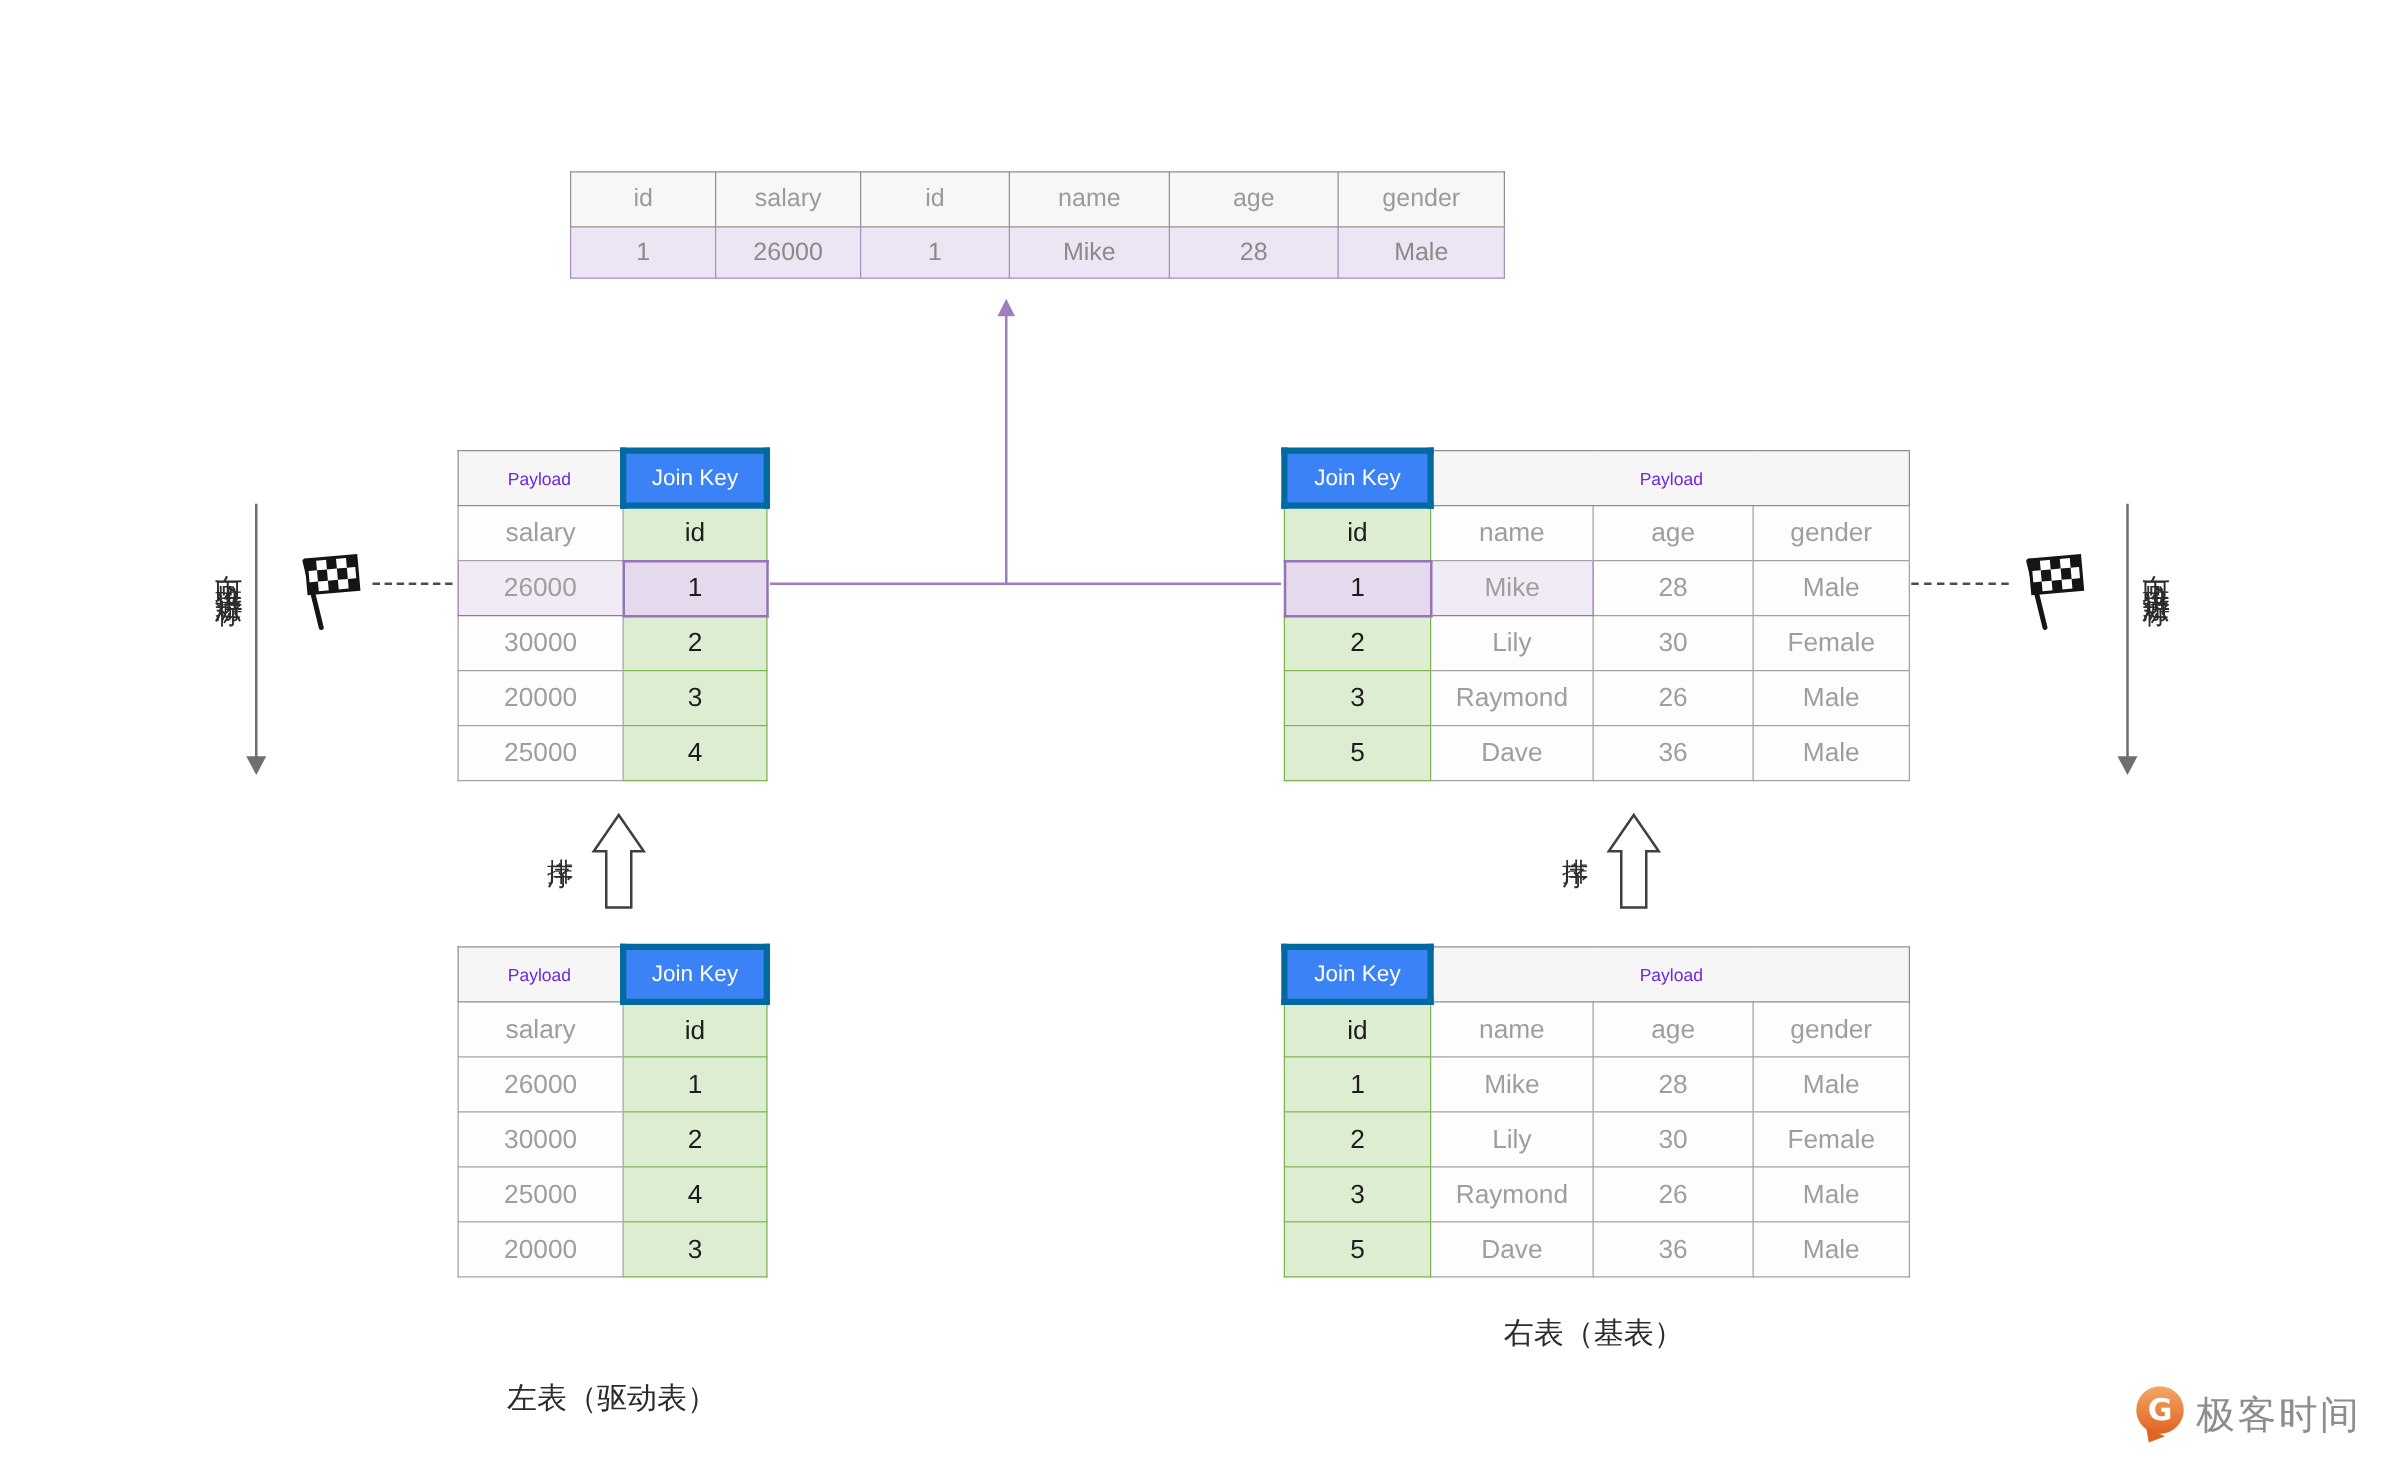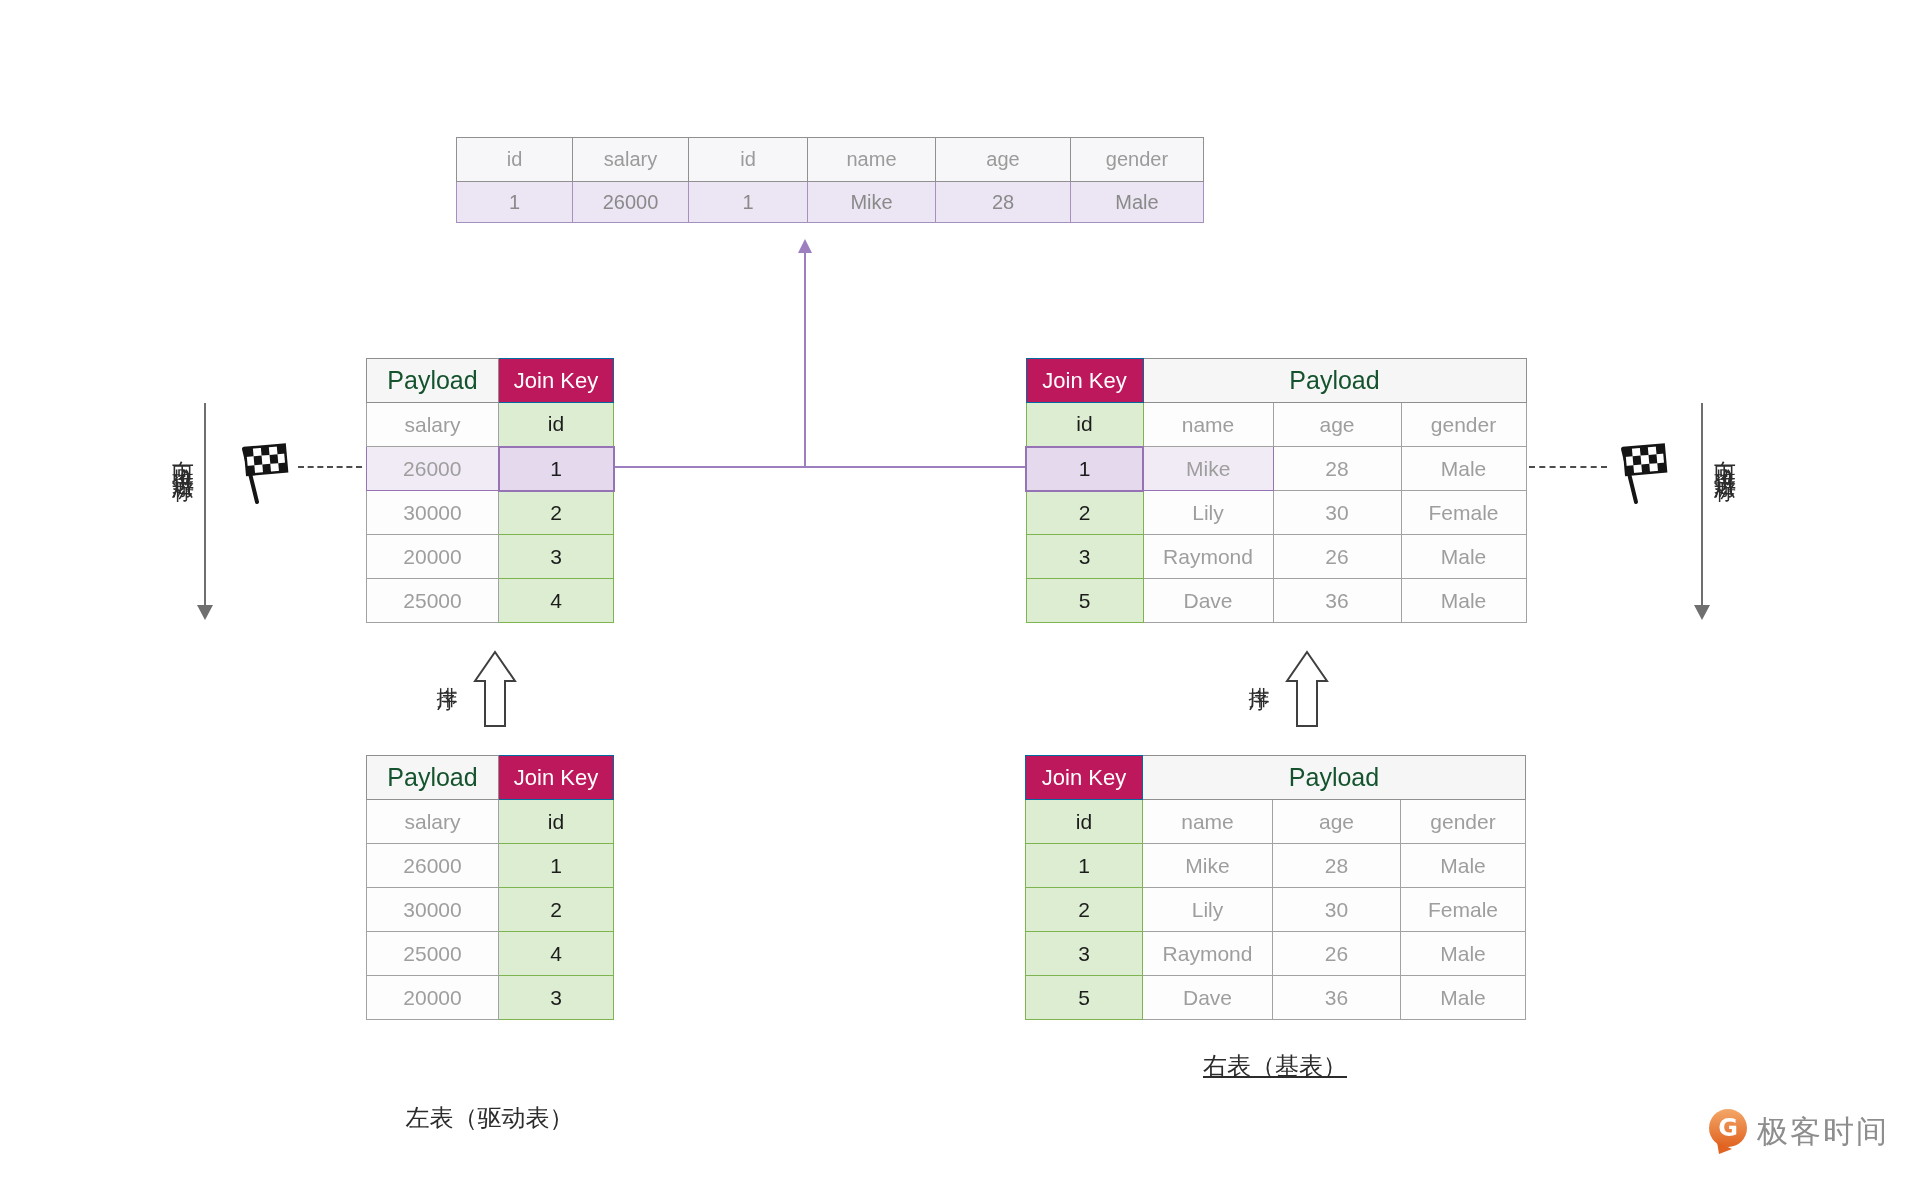--- a/index.html
+++ b/index.html
@@ -4,22 +4,22 @@
 <style>
   * { margin:0; padding:0; box-sizing:border-box; }
   html,body { background:#ffffff; }
   body { font-family:"Liberation Sans","DejaVu Sans",sans-serif; }
   .canvas { position:relative; width:1920px; height:1179px; background:#fff; overflow:hidden; }
   .abs { position:absolute; }
 
   table.tbl { border-collapse:collapse; table-layout:fixed; position:absolute; background:#fff; }
   .tbl td { text-align:center; vertical-align:middle; font-size:21px; height:44px; padding:0; white-space:nowrap; }
 
-  td.hgray  { background:#f6f6f6; color:#14532d; border:1px solid #8f8f8f; font-size:25px; }
-  td.hgreen { background:#be185d; color:#ffffff; border:1px solid #0369a1; font-size:22px; }
+  td.hgray  { background:#f6f6f6; color:#6d28d9; border:1px solid #8f8f8f; font-size:14px; }
+  td.hgreen { background:#3b82f6; color:#ffffff; border:5px solid #0369a1; font-size:18px; }
   td.cgray  { background:#fdfdfd; color:#9e9e9e; border:1px solid #a2a2a2; }
   td.cgreen { background:#ddedd2; color:#1c1c1c; border:1px solid #7db450; font-weight:500; }
   td.hlkey  { background:#e5d9ee; color:#1c1c1c; border:2px solid #9673b5; font-weight:500; }
   td.hlpay  { background:#f1ebf6; color:#9e9e9e; border:1px solid #9673b5; }
 
   td.rhead { background:#f7f6f8; color:#9b9b9b; border:1px solid #909090; height:44px; font-size:20px; }
   td.rdata { background:#ece5f3; color:#8a8a8a; border:1px solid #a78fc0; height:41px; font-size:20px; }
 
   .vtext { writing-mode:vertical-rl; text-orientation:mixed; font-size:22px; line-height:26px;
            letter-spacing:4px; color:#2c2c2c; position:absolute; }
@@ -273,21 +273,21 @@
     <tr>
       <td class="cgreen">5</td>
       <td class="cgray">Dave</td>
       <td class="cgray">36</td>
       <td class="cgray">Male</td>
     </tr>
   </tbody>
     </table>
 
   <div class="caption" style="left:366px; top:1102px; width:247px;">左表（驱动表）</div>
-  <div class="caption" style="left:1025px; top:1050px; width:500px;text-decoration:underline;">右表（基表）</div>
+  <div class="caption" style="left:1025px; top:1050px; width:500px;">右表（基表）</div>
 
   <div class="logo" style="left:1708px; top:1108px;">
     <svg width="40" height="48" viewBox="0 0 40 48">
       <defs>
         <linearGradient id="lg-orange" x1="0" y1="0" x2="0" y2="1">
           <stop offset="0" stop-color="#f3a768"></stop>
             <stop offset="1" stop-color="#e06321"></stop>
         </linearGradient>
       </defs>
       <circle cx="20" cy="20" r="19" fill="url(#lg-orange)"></circle>

